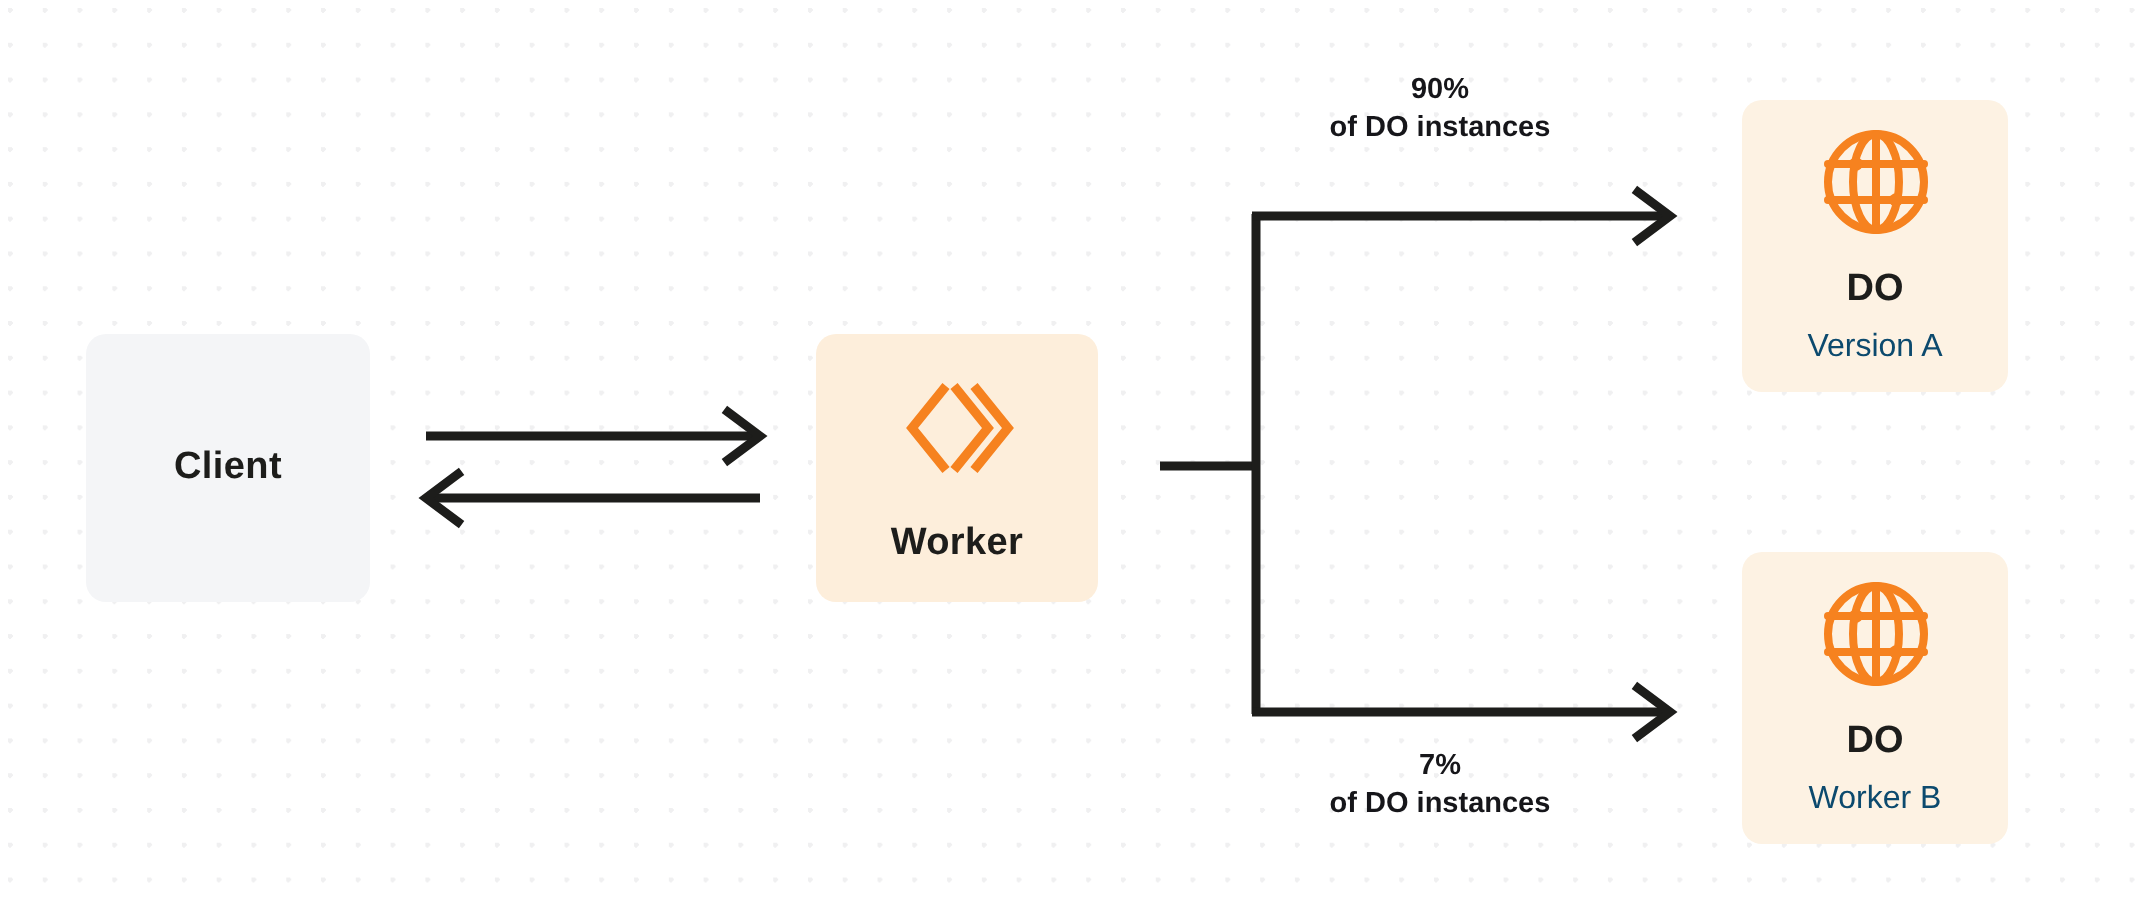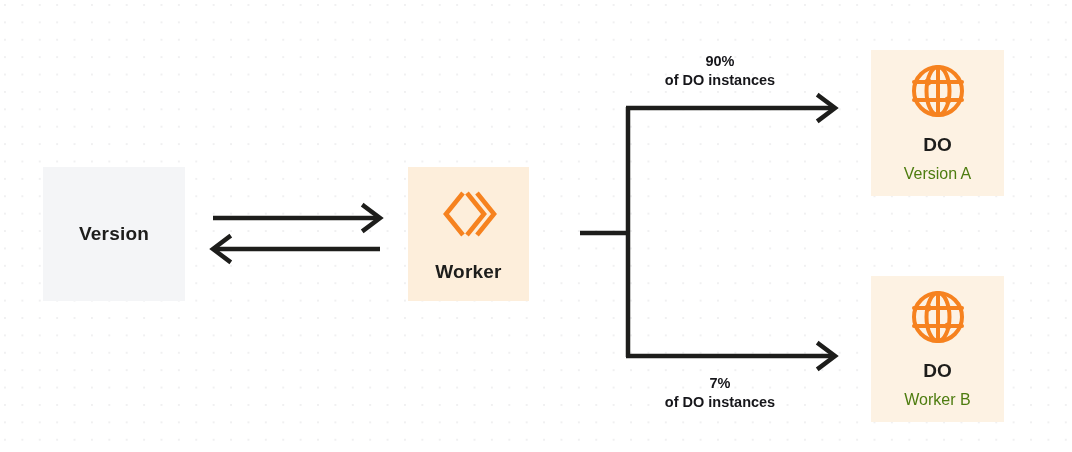--- a/index.html
+++ b/index.html
@@ -23,36 +23,36 @@
     background-size: 17.4px 17.4px;
     background-position: 4px 4px;
   }
 
   .node {
     position: absolute;
     display: flex;
     flex-direction: column;
     align-items: center;
     justify-content: center;
-    border-radius: 0;
+    border-radius: 10px;
     box-sizing: border-box;
   }
 
   .node-client {
     left: 43px;
     top: 167px;
     width: 142px;
     height: 134px;
     background-color: #f4f5f7;
   }
 
   .node-worker {
     left: 408px;
     top: 167px;
-    width: 121px;
+    width: 141px;
     height: 134px;
     background-color: #fdeedb;
   }
 
   .node-do-a {
     left: 871px;
     top: 50px;
     width: 133px;
     height: 146px;
     background-color: #fdf2e3;
@@ -78,21 +78,21 @@
     font-size: 19px;
     font-weight: bold;
     color: #1d1d1b;
     margin-top: 14px;
     line-height: 1.15;
   }
 
   .node-sub {
     font-size: 16px;
     font-weight: normal;
-    color: #4d7c0f;
+    color: #0c4a6e;
     margin-top: 8px;
     line-height: 1.2;
   }
 
   .node-icon {
     display: block;
     line-height: 0;
   }
 
   .worker-icon {
@@ -114,21 +114,21 @@
     text-align: center;
     font-size: 14.5px;
     font-weight: bold;
     color: #16161a;
     line-height: 1.33;
     white-space: nowrap;
   }
 
   .label-top {
     left: 612px;
-    top: 52px;
+    top: 36px;
     width: 216px;
   }
 
   .label-bottom {
     left: 612px;
     top: 374px;
     width: 216px;
   }
 </style>
 </head>
@@ -169,21 +169,21 @@
     <div>90%</div>
     <div>of DO instances</div>
   </div>
 
   <div class="edge-label label-bottom">
     <div>7%</div>
     <div>of DO instances</div>
   </div>
 
   <div class="node node-client">
-    <div class="node-title">Version</div>
+    <div class="node-title">Client</div>
   </div>
 
   <div class="node node-worker">
     <span class="node-icon worker-icon">
       <svg width="58" height="58" viewBox="0 0 58 58" xmlns="http://www.w3.org/2000/svg">
         <g fill="none" stroke="#f6821f" stroke-width="4.6" stroke-linecap="butt" stroke-linejoin="miter">
           <polyline points="23,8 6,29 23,50"></polyline>
           <polyline points="27,8 44,29 27,50"></polyline>
           <polyline points="37,8 54,29 37,50"></polyline>
         </g>

